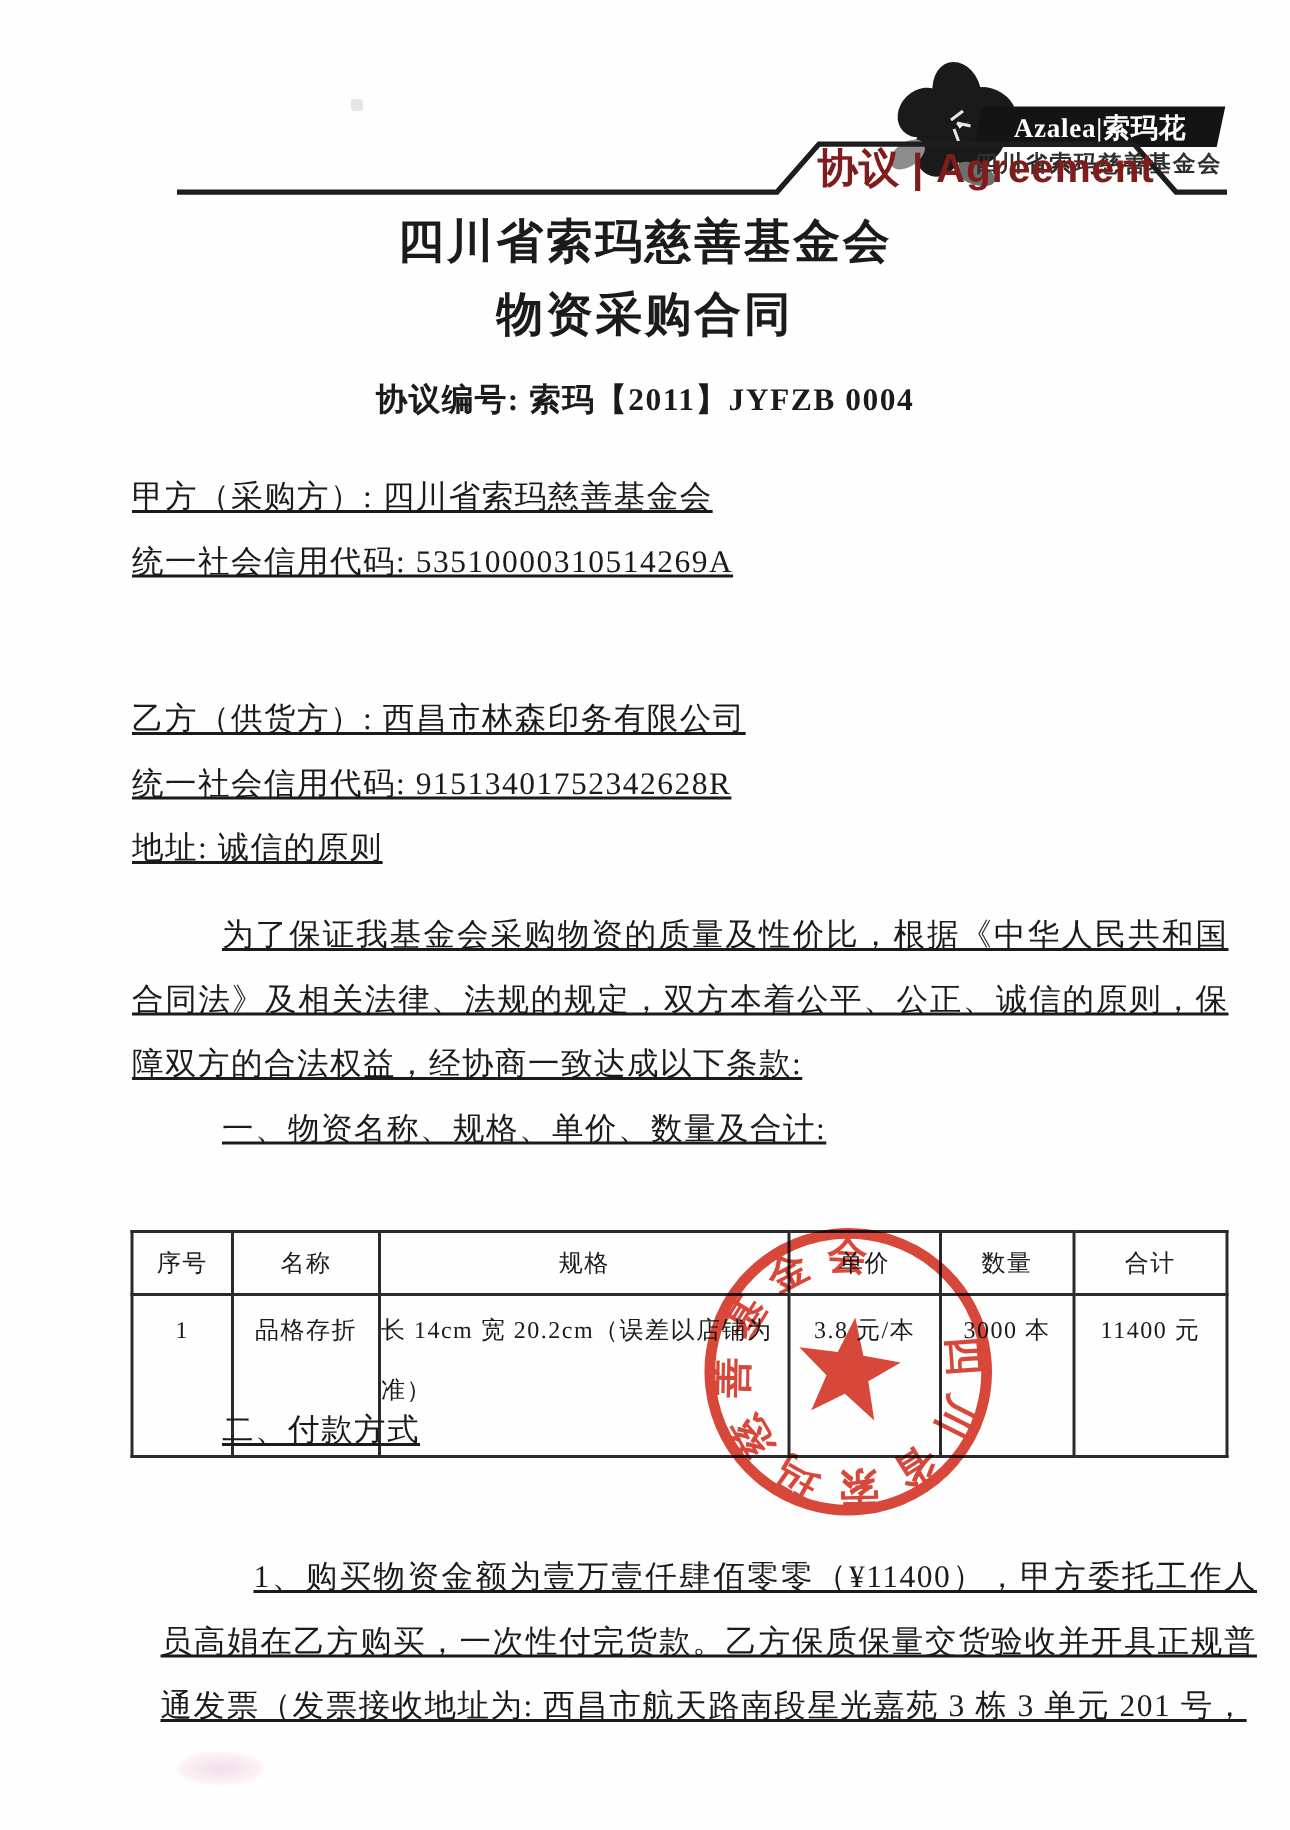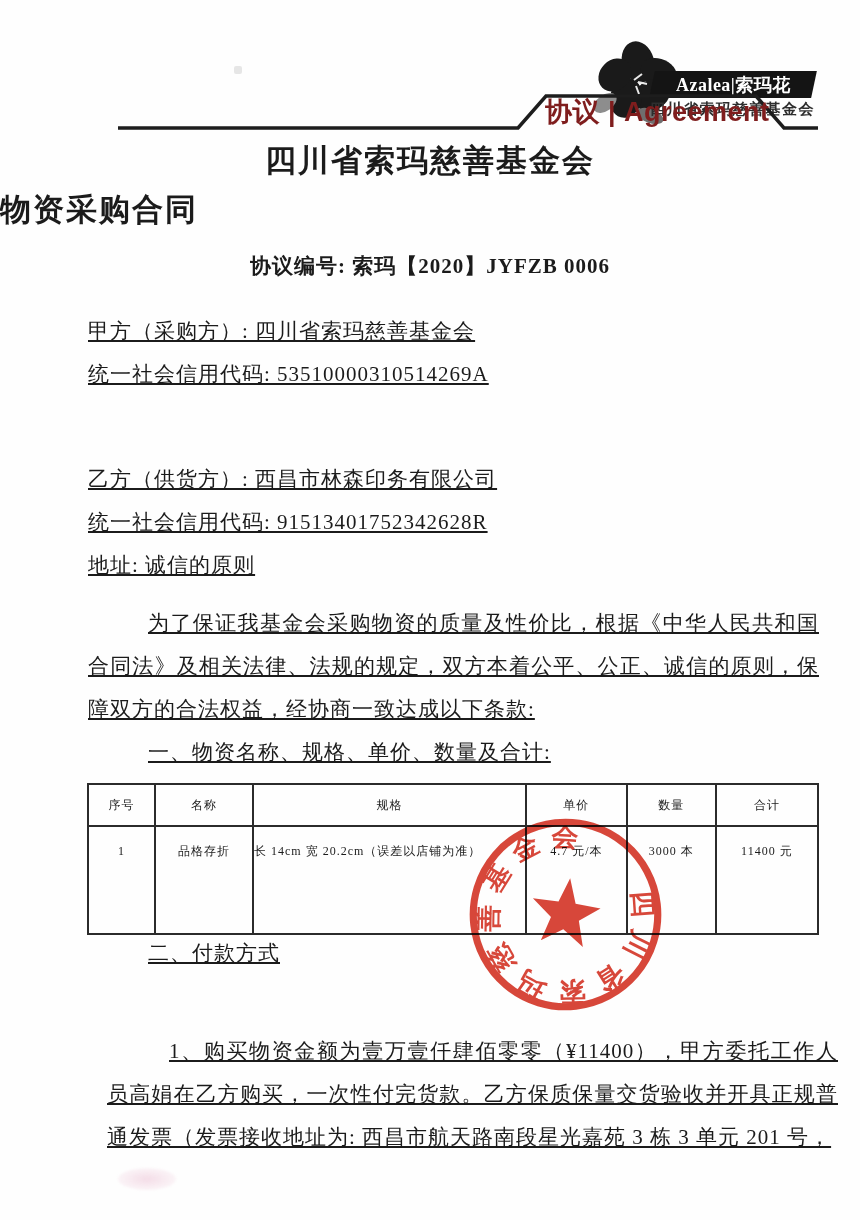--- a/index.html
+++ b/index.html
@@ -39,41 +39,41 @@
   .ribbon-label {
     position:absolute; left:545px; top:94px; width:220px;
     text-align:center; font-family:"Liberation Sans", sans-serif;
     font-weight:bold; font-size:27px; color:#7f1d1d; letter-spacing:0.5px;
     white-space:nowrap;
   }
 
   
   .doc-title-1 { position:absolute; left:0; top:140px; width:860px; text-align:center;
     font-size:31px; font-weight:bold; letter-spacing:2px; }
-  .doc-title-2 { position:absolute; left:0; top:189px; width:860px; 
+  .doc-title-2 { position:absolute; left:0; top:189px; width:860px; text-align:center;
     font-size:31px; font-weight:bold; letter-spacing:2px; }
   .agreement-no { position:absolute; left:0; top:252px; width:860px; text-align:center;
     font-size:21px; font-weight:bold; letter-spacing:1px; }
 
   
   .body-block { position:absolute; left:88px; width:731px; font-size:21px;
     line-height:43px; letter-spacing:1px;text-decoration:underline; }
   .party-a { top:310px; }
   .party-b { top:458px; }
   .intro   { top:602px; text-align:justify; }
   .intro .para { text-indent:60px; }
   .heading { text-indent:60px; }
   .sec2    { top:932px; }
   .payment { top:1030px; text-align:justify;margin-left:19px; }
   .payment .para { text-indent:62px; }
 
   
   .goods-table-wrap { position:absolute; left:87px; top:783px; width:732px; }
   table.goods { width:100%; border-collapse:collapse; table-layout:fixed;
-    font-size:12px; letter-spacing:1px; }
+    font-size:16px; letter-spacing:1px;margin-top:37px; }
   table.goods td, table.goods th {
     border:2px solid #2b2b2b; font-weight:normal;
     padding:4px 6px; text-align:center; vertical-align:top;
   }
   table.goods th { height:42px; vertical-align:middle; }
   table.goods .row-data td { height:108px; line-height:40px; }
   table.goods .cell-spec { text-align:left; padding-left:0; }
   table.goods .row-total td { height:44px; line-height:34px; vertical-align:middle; }
   table.goods .cell-total-label { text-align:left; padding-left:8px; }
   .col-no{width:9.2%} .col-name{width:13.4%} .col-spec{width:37.4%}
@@ -115,21 +115,21 @@
     <div class="logo-org">四川省索玛慈善基金会</div>
   </div>
 
   <svg class="ribbon-line" viewBox="0 0 714 48">
     <polyline points="8,40 408,40 436,8 646,8 674,40 708,40" fill="none" stroke="#1d1d1d" stroke-width="3.5" stroke-linejoin="miter"></polyline>
   </svg>
   <div class="ribbon-label">协议 | Agreement</div>
 
   <div class="doc-title-1">四川省索玛慈善基金会</div>
   <div class="doc-title-2">物资采购合同</div>
-  <div class="agreement-no">协议编号: 索玛【2020】JYFZB 0006</div>
+  <div class="agreement-no">协议编号: 索玛【2011】JYFZB 0004</div>
 
   <div class="body-block party-a">
     <div>甲方（采购方）: 四川省索玛慈善基金会</div>
     <div>统一社会信用代码: 53510000310514269A</div>
   </div>
 
   <div class="body-block party-b">
     <div>乙方（供货方）: 西昌市林森印务有限公司</div>
     <div>统一社会信用代码: 91513401752342628R</div>
     <div>地址: 诚信的原则</div>
@@ -156,21 +156,21 @@
         <th>名称</th>
         <th>规格</th>
         <th>单价</th>
         <th>数量</th>
         <th>合计</th>
       </tr>
       <tr class="row-data">
         <td>1</td>
         <td>品格存折</td>
         <td class="cell-spec">长 14cm 宽 20.2cm（误差以店铺为准）</td>
-        <td>4.7 元/本</td>
+        <td>3.8 元/本</td>
         <td>3000 本</td>
         <td>11400 元</td>
       </tr>
     </tbody>
       </table>
   </div>
 
   <svg class="seal" viewBox="0 0 200 200">
     <g transform="rotate(152 100 100)">
       <circle cx="100" cy="100" r="90" fill="none" stroke="#d5392b" stroke-width="7"></circle>

